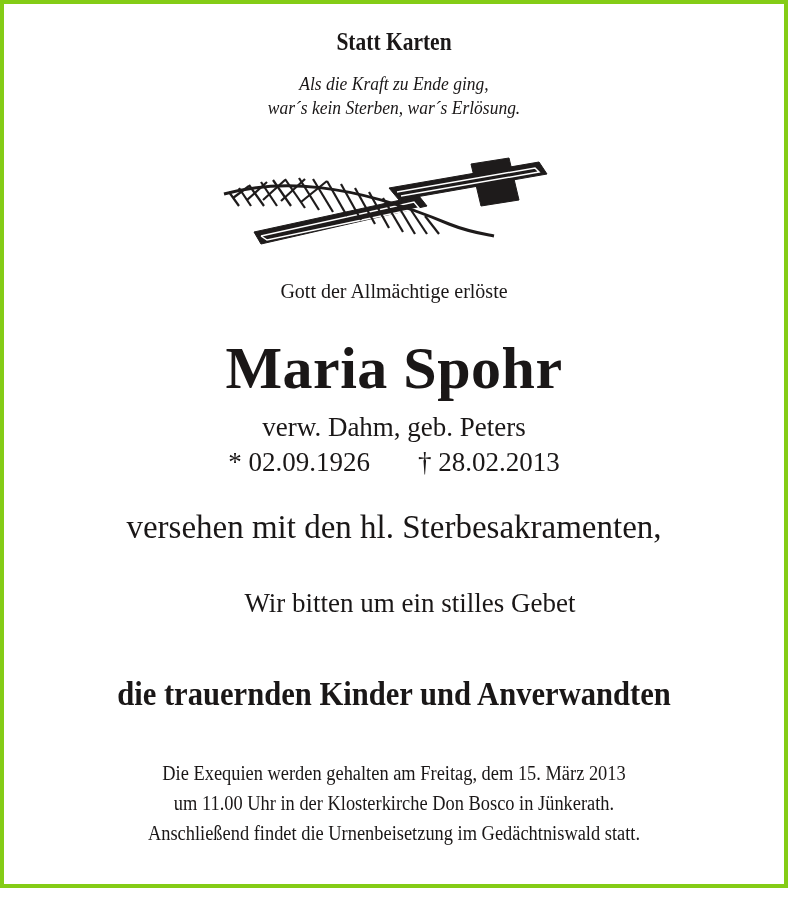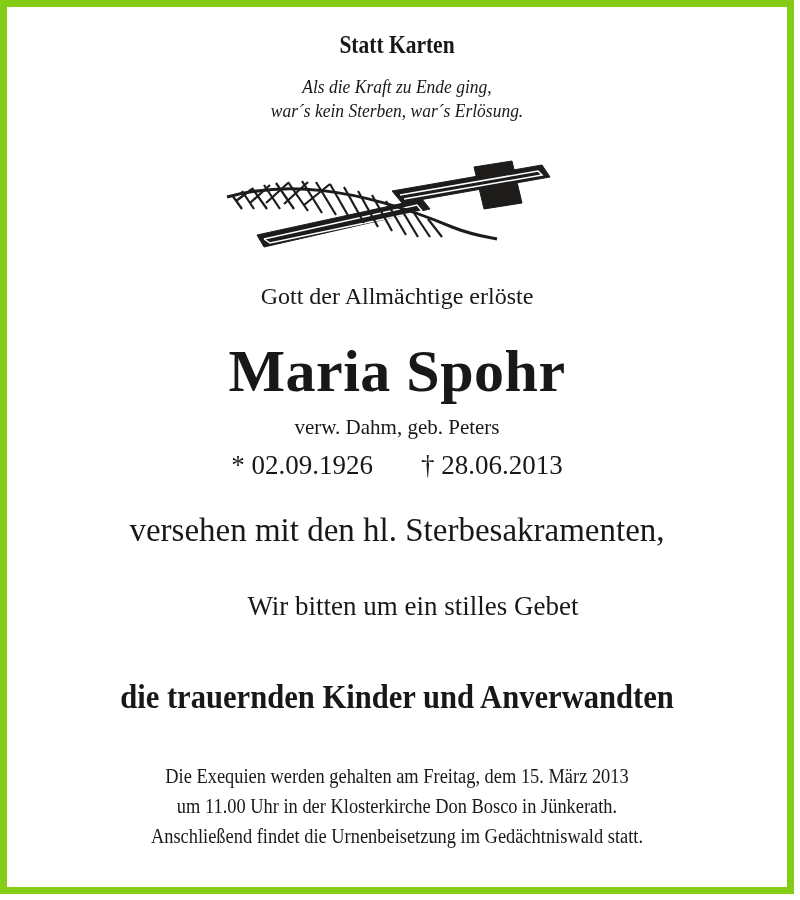--- a/index.html
+++ b/index.html
@@ -1,30 +1,30 @@
 <!DOCTYPE html>
 <html><head>
 <meta charset="utf-8">
 <style>
   html, body { margin:0; padding:0; background:#ffffff; }
   body { width:800px; height:900px; position:relative; overflow:hidden; }
   .frame {
     position:absolute; left:0; top:0; width:780px; height:880px;
-    border:7px solid #84cc16; background:#ffffff;
+    border:4px solid #84cc16; background:#ffffff;
     font-family:"Liberation Serif", "DejaVu Serif", serif; color:#1a1717;
   }
   .line { position:absolute; left:0; right:0; text-align:center; white-space:nowrap; }
   .header { top:24px; font-size:25px; font-weight:bold; transform:scaleX(0.86); }
   .motto { font-style:italic; font-size:19px; line-height:24px; transform:scaleX(0.92); }
   .motto1 { top:68px; }
   .motto2 { top:92px; }
   .emblem { position:absolute; left:205px; top:150px; width:350px; height:92px; }
-  .intro { top:276px; font-size:24px; }
+  .intro { top:276px; font-size:20px; }
   .name { top:330px; font-size:60px; font-weight:bold; letter-spacing:0.5px; }
-  .maiden { top:408px; font-size:21px; }
+  .maiden { top:408px; font-size:27px; }
   .dates { top:443px; font-size:27px; }
   .dates span { display:inline-block; }
   .dates .birth { margin-right:48px; }
   .text1 { top:506px; font-size:33px; line-height:34px; }
   .text2 { top:540px; font-size:27px; }
   .prayer { top:584px; font-size:27px;padding-left:32px; }
   .mourners { top:671px; font-size:34px; font-weight:bold; transform:scaleX(0.90); }
   .service { font-size:20px; transform:scaleX(0.92); }
   .svc1 { top:758px; }
   .svc2 { top:788px; }
@@ -77,21 +77,21 @@
         <line x1="72" y1="47" x2="96" y2="25"></line>
         <line x1="92" y1="48" x2="118" y2="27"></line>
       </g>
     </svg>
   </div>
 
   <div class="line intro">Gott der Allmächtige erlöste</div>
   <div class="line name">Maria Spohr</div>
   <div class="line maiden">verw. Dahm, geb. Peters</div>
   <div class="line dates">
-    <span class="birth">* 02.09.1926</span><span class="death">† 28.06.2013</span>
+    <span class="birth">* 02.09.1926</span><span class="death">† 28.02.2013</span>
   </div>
   <div class="line text1">versehen mit den hl. Sterbesakramenten,</div>
   <div class="line prayer">Wir bitten um ein stilles Gebet</div>
   <div class="line mourners">die trauernden Kinder und Anverwandten</div>
   <div class="line service svc1">Die Exequien werden gehalten am Freitag, dem 15. März 2013</div>
   <div class="line service svc2">um 11.00 Uhr in der Klosterkirche Don Bosco in Jünkerath.</div>
   <div class="line service svc3">Anschließend findet die Urnenbeisetzung im Gedächtniswald statt.</div>
 </div>
 
 </body></html>

